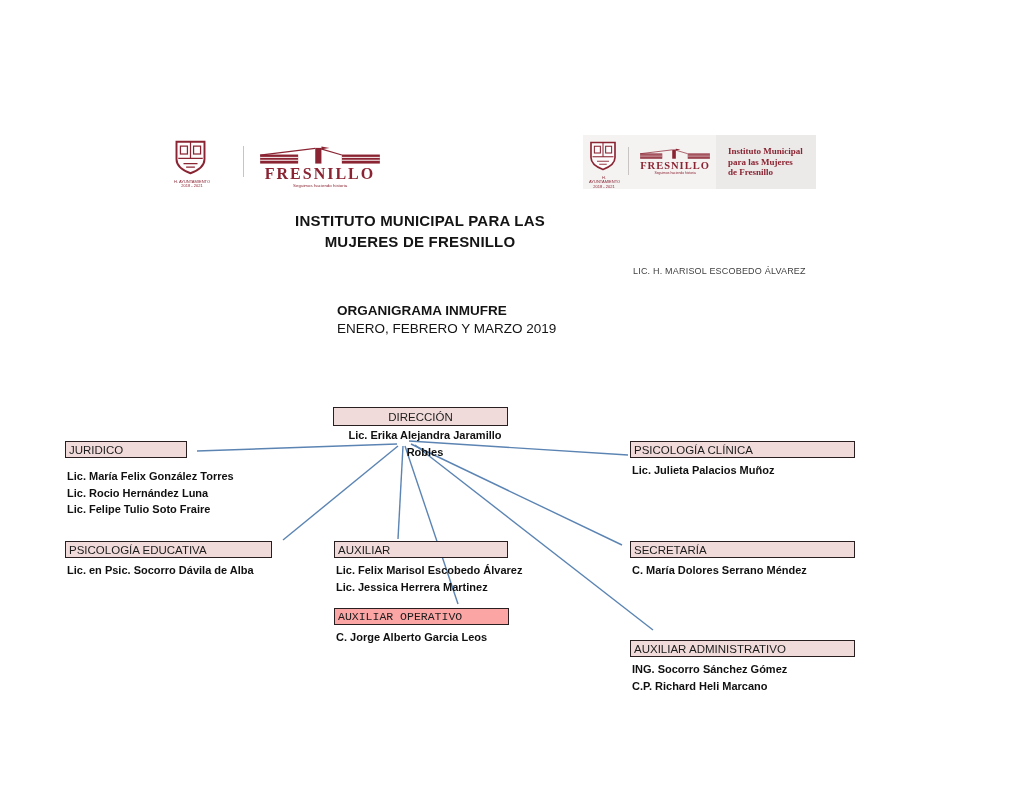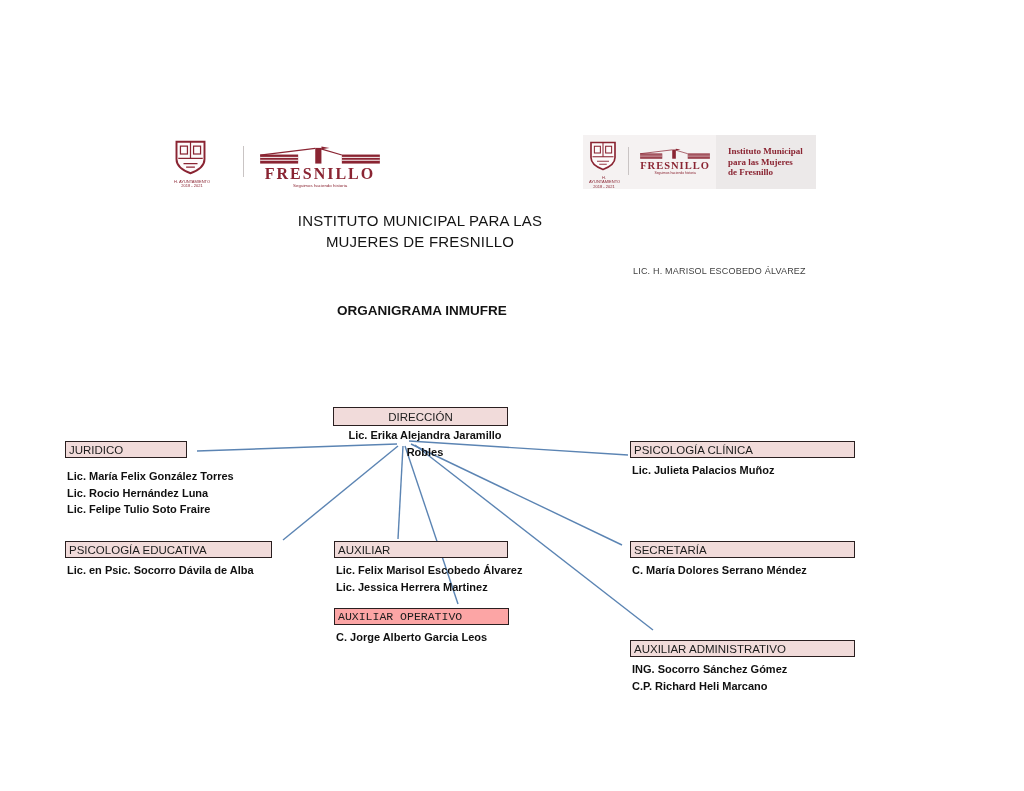--- a/index.html
+++ b/index.html
@@ -13,21 +13,21 @@
 romance    font-weight:bold;transform:scale(0.5);transform-origin:top center;width:200%;margin-left:-50%;}
   .v-divider{width:1px;background:#c9c4c4;}
   .logo-col{display:flex;flex-direction:column;align-items:center;}
   .wordmark{font-family:"Liberation Serif",serif;font-weight:bold;color:#8a2432;letter-spacing:2px;}
   .tagline{font-size:8px;transform:scale(0.55);transform-origin:top center;color:#8a2432;white-space:nowrap;}
   .right-group-bg{background:#f5f2f2;}
   .institute-block{background:#ece9e9;box-sizing:border-box;padding:11px 6px 12px 12px;
     font-family:"Liberation Serif",serif;font-weight:bold;font-size:9px;line-height:10.5px;color:#8a2432;}
 
   
-  .doc-title{font-size:15px;font-weight:normal;line-height:21px;text-align:center;letter-spacing:.2px;}
+  .doc-title{font-size:15px;font-weight:bold;line-height:21px;text-align:center;letter-spacing:.2px;}
   .doc-subtitle1{font-size:13.5px;font-weight:bold;line-height:18px;}
   .doc-subtitle2{font-size:13.5px;line-height:18px;}
   .doc-author{font-size:9px;color:#3f3f3f;letter-spacing:.2px;}
 
   
   .dept-box{box-sizing:border-box;height:17px;border:1.5px solid #2a1f20;background:#f1dbda;
     display:flex;align-items:center;padding:0 3px;font-size:11.5px;color:#1c1c1c;}
   .dept-box.center{justify-content:center;}
   .dept-box.peach{background:#fca5a5;font-family:Liberation Mono, monospace;}
   .root-box{height:19px;}
@@ -111,20 +111,21 @@
 para las Mujeres
 de Fresnillo</div>
 
   <div class="abs doc-title" style="left:250px;top:210px;width:340px;">
     <div>INSTITUTO MUNICIPAL PARA LAS</div>
     <div>MUJERES DE FRESNILLO</div>
   </div>
 
   <div class="abs" style="left:337px;top:262px;margin-top:40px;">
     <div class="doc-subtitle1">ORGANIGRAMA INMUFRE</div>
+    <div class="doc-subtitle2">ENERO, FEBRERO Y MARZO 2019</div>
   </div>
 
   <div class="abs doc-author" style="left:633px;top:266px;">LIC. H. MARISOL ESCOBEDO ÁLVAREZ</div>
 
   <svg class="connectors" width="1024" height="791" viewBox="0 0 1024 791">
     <line class="connector" x1="197" y1="451" x2="397" y2="444"></line>
     <line class="connector" x1="409" y1="441" x2="628" y2="455"></line>
     <line class="connector" x1="283" y1="540" x2="398" y2="446"></line>
     <line class="connector" x1="398" y1="539" x2="403" y2="446"></line>
     <line class="connector" x1="458" y1="604" x2="405" y2="446"></line>

